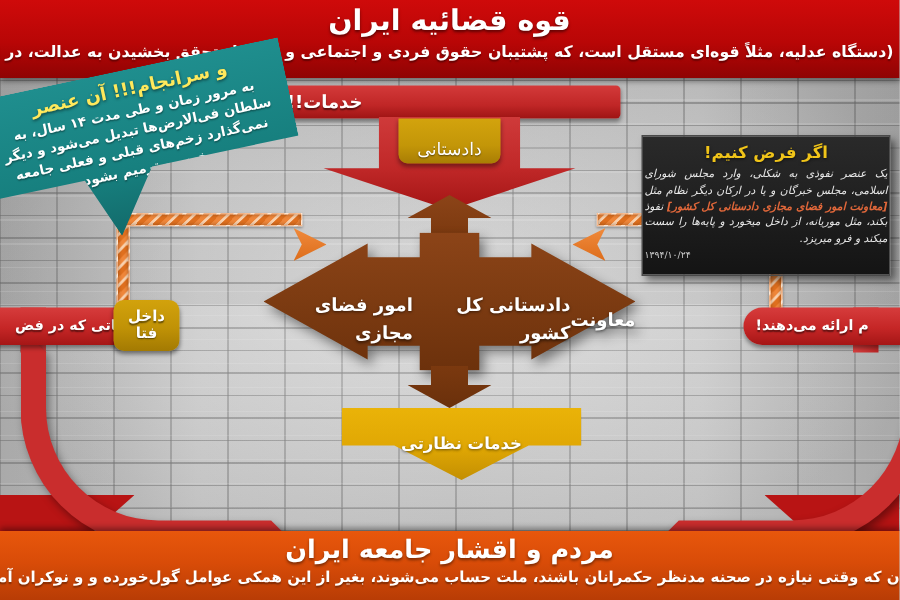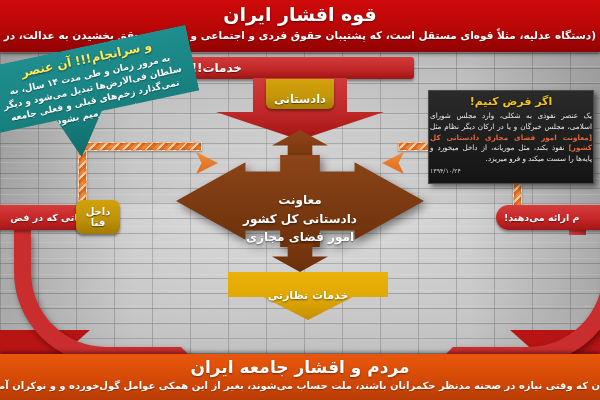--- a/index.html
+++ b/index.html
@@ -68,21 +68,21 @@
     background:linear-gradient(180deg,#d33a3a 0%,#c02626 60%,#9e1414 100%);
     border-radius:3px;box-shadow:0 2px 3px rgba(0,0,0,.4);
     color:#fff;font-weight:bold;font-size:12px;text-align:left;line-height:22px;
     text-shadow:0 1px 1px rgba(0,0,0,.5);
   }
   
   .svc-tab{
     position:absolute;left:266px;top:79px;width:68px;height:30px;
     background:linear-gradient(180deg,#d3a30d 0%,#c39608 60%,#a87d04 100%);
     border-radius:0 0 6px 6px;box-shadow:0 2px 3px rgba(0,0,0,.38);
-    color:#fff;font-weight:bold;font-size:11.5px;text-align:center;line-height:40px;
+    color:#fff;font-weight:normal;font-size:11.5px;text-align:center;line-height:40px;
     text-shadow:0 1px 1px rgba(0,0,0,.5);
   }
 
   
   .arrow-top{
     position:absolute;left:216px;top:78px;width:168px;height:62px;
     background:linear-gradient(180deg,#cf3a3a 0%,#c02828 55%,#a31414 100%);
     clip-path:polygon(22% 0%, 78% 0%, 78% 55%, 100% 55%, 50% 100%, 0% 55%, 22% 55%);
     filter:drop-shadow(2px 3px 3px rgba(0,0,0,.45));
   }
@@ -95,22 +95,22 @@
   .core-body{
     position:absolute;left:0;top:0;width:248px;height:92px;
     background:linear-gradient(180deg,#8c4418 0%,#7e3c12 45%,#6c310c 100%);
     clip-path:polygon(
       42% 0%, 50% 0%, 58% 0%,
       58% 18%, 72% 18%, 72% 8%, 100% 50%, 72% 92%, 72% 82%,
       58% 82%, 58% 100%, 42% 100%, 42% 82%,
       28% 82%, 28% 92%, 0% 50%, 28% 8%, 28% 18%, 42% 18%);
   }
   .core-text{
-    position:absolute;left:0;top:0;width:248px;height:92px;
-    display:flex;flex-direction:column;align-items:center;justify-content:flex-end;
+    position:absolute;left:0;top:12px;width:248px;height:92px;
+    display:flex;flex-direction:row;align-items:center;justify-content:flex-end;
     color:#fff;font-weight:bold;font-size:12px;line-height:1.55;
     text-shadow:0 1px 2px rgba(0,0,0,.55);
   }
   
   .core-up{
     position:absolute;left:272px;top:130px;width:56px;height:28px;
     background:linear-gradient(180deg,#8c4418 0%,#7b390f 100%);
     clip-path:polygon(50% 0%, 100% 55%, 72% 55%, 72% 100%, 28% 100%, 28% 55%, 0% 55%);
     filter:drop-shadow(2px 2px 3px rgba(0,0,0,.4));
   }
@@ -233,20 +233,21 @@
     border:1px solid #4a4a4a;box-sizing:border-box;padding:4px 1px;
     box-shadow:3px 3px 5px rgba(0,0,0,.5);overflow:hidden;margin-top:32px;
   }
   .dark-title{
     color:#f0c419;font-weight:bold;font-size:11px;text-align:center;
     text-shadow:0 1px 2px rgba(0,0,0,.6);margin-bottom:3px;
   }
   .dark-body{
     color:#e8e8e8;font-size:7.2px;line-height:1.5;text-align:justify;
     direction:rtl;
+    font-style:italic;
   }
   .dark-hl{color:#e0673a;font-weight:bold;}
   .dark-date{
     color:#cfcfcf;font-size:6.2px;text-align:left;direction:ltr;margin-top:2px;
   }
 
   
   .wedge{position:absolute;width:90px;height:24px;background:#b81414;}
   .wedge-l{left:0;top:330px;clip-path:polygon(0 0,100% 0,70% 100%,0 100%);}
   .wedge-r{left:510px;top:330px;clip-path:polygon(0 0,100% 0,100% 100%,30% 100%);}
@@ -256,21 +257,21 @@
 
 <div class="stage">
 
   <div class="wall"></div>
   <div class="wall-shade"></div>
 
   <div class="wedge wedge-l"></div>
   <div class="wedge wedge-r"></div>
 
   <div class="header">
-    <h1>قوه اقشار ایران</h1>
+    <h1>قوه قضائیه ایران</h1>
     <div class="sub">(دستگاه عدلیه، مثلاً قوه‌ای مستقل است، که پشتیبان حقوق فردی و اجتماعی و مسئول تحقق بخشیدن به عدالت، در ایران است)</div>
   </div>
 
   <div class="svc-bar">خدمات!!!</div>
   <div class="arrow-top"></div>
   <div class="svc-tab">دادستانی</div>
 
   <div class="cable cable-l-h"></div>
   <div class="cable cable-l-v"></div>
   <div class="cable cable-r-h"></div>

